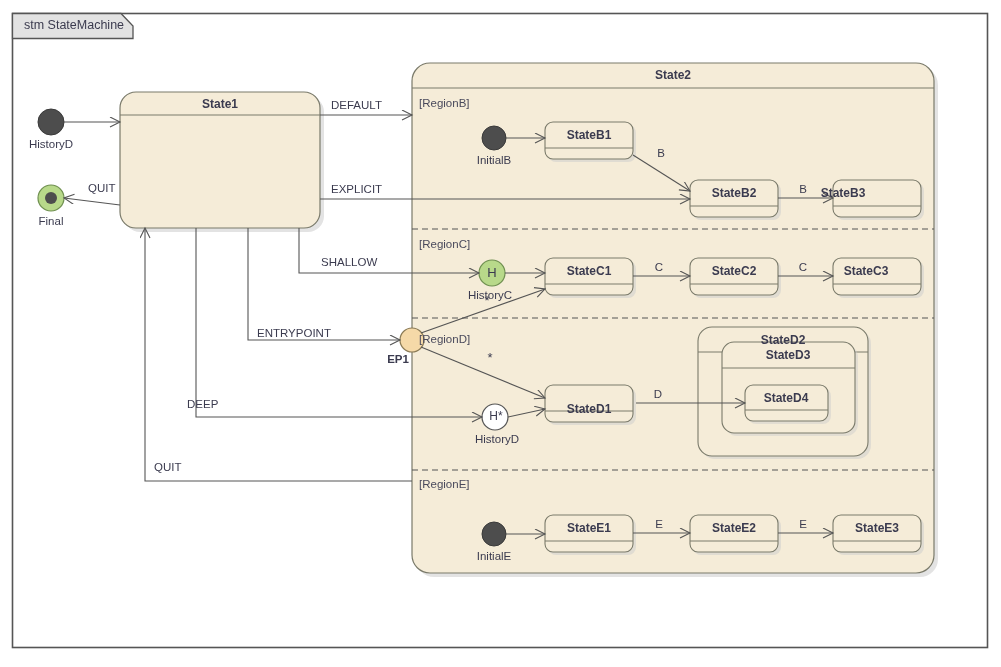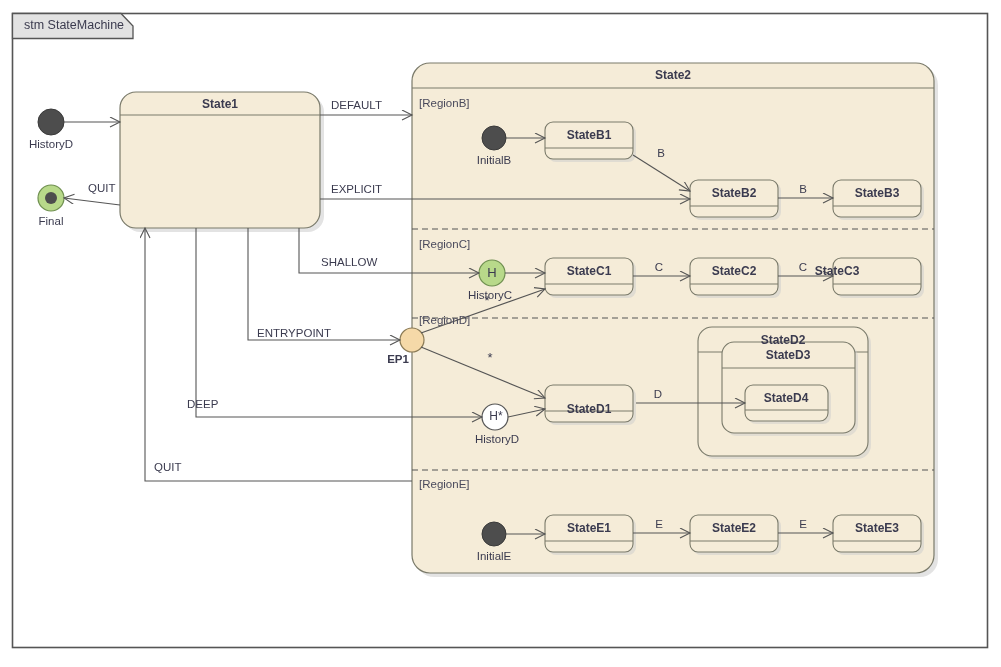--- a/index.html
+++ b/index.html
@@ -241,30 +241,30 @@
   <div class="lbl lbl-node center" style="left:490px; top:290px;">HistoryC</div>
   <div class="lbl lbl-node center" style="left:497px; top:434px;">HistoryD</div>
   <div class="lbl lbl-node center" style="left:494px; top:551px;">InitialE</div>
   <div class="lbl lbl-ep center" style="left:398px; top:354px;">EP1</div>
 
   <div class="lbl lbl-hist center" style="left:492px; top:266px;">H</div>
   <div class="lbl lbl-hist center" style="left:496px; top:410px; font-size:12px;">H*</div>
 
   <div class="lbl lbl-region" style="left:419px; top:98px;text-align:right;">[RegionB]</div>
   <div class="lbl lbl-region" style="left:419px; top:239px;">[RegionC]</div>
-  <div class="lbl lbl-region" style="left:419px; top:315px;">[RegionD]</div>
+  <div class="lbl lbl-region" style="left:419px; top:334px;">[RegionD]</div>
   <div class="lbl lbl-region" style="left:419px; top:479px;">[RegionE]</div>
 
   <div class="lbl lbl-title center" style="left:589px; top:129px;">StateB1</div>
   <div class="lbl lbl-title center" style="left:734px; top:187px;">StateB2</div>
-  <div class="lbl lbl-title center" style="left:877px; top:187px;">StateB3</div>
+  <div class="lbl lbl-title center" style="left:843px; top:187px;">StateB3</div>
 
   <div class="lbl lbl-title center" style="left:589px; top:265px;">StateC1</div>
   <div class="lbl lbl-title center" style="left:734px; top:265px;">StateC2</div>
-  <div class="lbl lbl-title center" style="left:837px; top:265px;">StateC3</div>
+  <div class="lbl lbl-title center" style="left:866px; top:265px;">StateC3</div>
 
   <div class="lbl lbl-title center" style="left:589px; top:392px;margin-top:11px;">StateD1</div>
   <div class="lbl lbl-title center" style="left:783px; top:334px;">StateD2</div>
   <div class="lbl lbl-title center" style="left:788px; top:349px;">StateD3</div>
   <div class="lbl lbl-title center" style="left:786px; top:392px;">StateD4</div>
 
   <div class="lbl lbl-title center" style="left:589px; top:522px;">StateE1</div>
   <div class="lbl lbl-title center" style="left:734px; top:522px;">StateE2</div>
   <div class="lbl lbl-title center" style="left:877px; top:522px;">StateE3</div>
 

